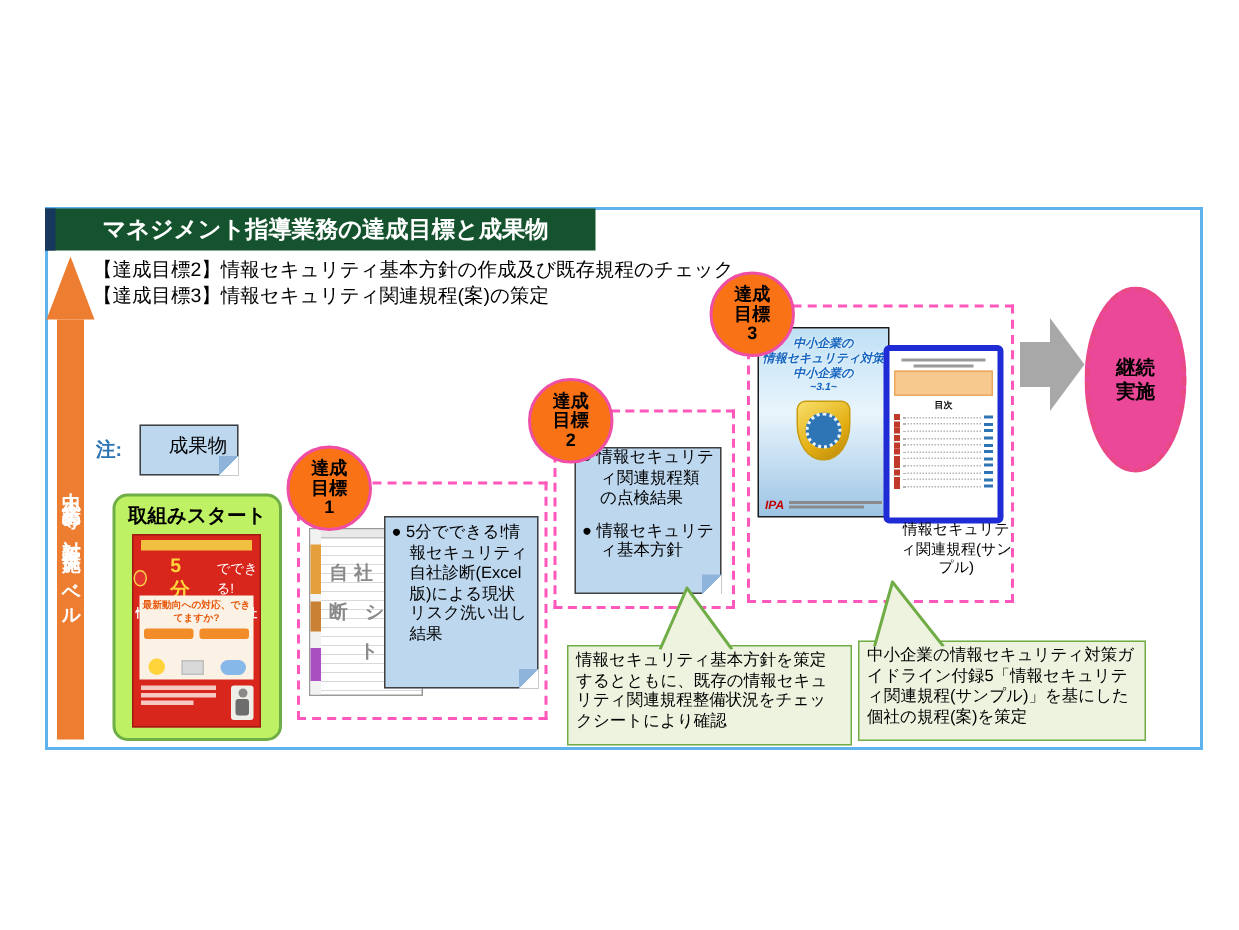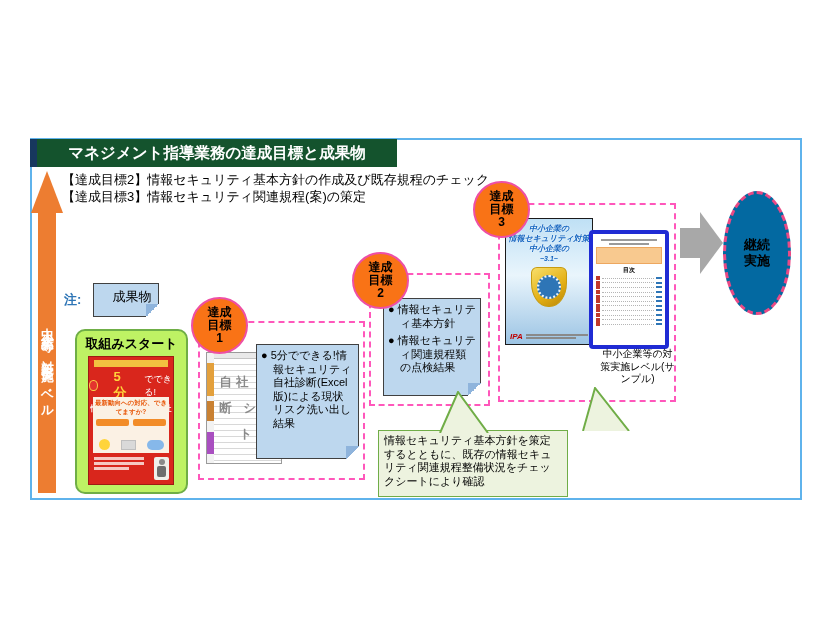--- a/index.html
+++ b/index.html
@@ -123,21 +123,21 @@
   .toc-row::before{content:"";width:4px;height:4px;background:#C0392B;flex:0 0 auto;}
   .toc-row i{flex:1;border-bottom:1px dotted #b5b5b5;height:0;}
   .toc-row::after{content:"";width:6px;height:2px;background:#2E75B6;flex:0 0 auto;}
 
   .sample-caption{left:600px;top:348px;width:75px;font-size:10px;line-height:12.5px;text-align:center;}
 
   
   .flow-shaft{left:680px;top:228px;width:21px;height:30px;background:#A8A8A8;}
   .flow-head{left:700px;top:212px;width:0;height:0;border-top:31px solid transparent;border-bottom:31px solid transparent;
              border-left:23px solid #A8A8A8;}
-  .outcome{left:723px;top:191px;width:62px;height:118px;border-radius:50%;background:#0369a1;border:3px dashed #E94985;
+  .outcome{left:723px;top:191px;width:62px;height:118px;border-radius:50%;background:#ec4899;border:3px dashed #E94985;
            display:flex;flex-direction:column;align-items:center;justify-content:center;}
   .outcome span{font-size:13px;font-weight:bold;line-height:16px;}
 </style>
 </head>
 <body>
 
 <div class="canvas">
 
 
   <div class="abs main-frame"></div>
@@ -210,22 +210,22 @@
     <i class="fold"></i>
   </div>
 
   <div class="abs badge badge2">
     <span>達成</span>
     <span>目標</span>
     <span>2</span>
   </div>
   <div class="abs pinkbox box2"></div>
   <div class="abs note note2">
+    <div class="note-text hang" style="padding-top:0;">● 情報セキュリティ関連規程類の点検結果</div>
     <div class="note-text hang">● 情報セキュリティ基本方針</div>
-    <div class="note-text hang" style="padding-top:0;">● 情報セキュリティ関連規程類の点検結果</div>
     <i class="fold"></i>
   </div>
   <div class="abs callout callout2">情報セキュリティ基本方針を策定するとともに、既存の情報セキュリティ関連規程整備状況をチェックシートにより確認</div>
   <svg class="ptr" style="left:430px;top:391px;" width="60" height="42">
     <path d="M10,42 L28,1 L58,42 Z" fill="#EDF3DF" stroke="none"></path>
     <path d="M10,42 L28,1 L58,42" fill="none" stroke="#70AD47" stroke-width="2"></path>
   </svg>
 
   <div class="abs badge badge3">
     <span>達成</span>
@@ -286,22 +286,23 @@
         <i></i>
       </div>
     <div class="toc-row">
         <i></i>
       </div>
     <div class="toc-row">
         <i></i>
       </div>
   </div>
 
-  <div class="abs sample-caption">中小企業等の対策実施レベル(サンプル)</div>
-
+  <div class="abs sample-caption">情報セキュリティ関連規程(サンプル)</div>
+
+  <div class="abs callout callout3">中小企業の情報セキュリティ対策ガイドライン付録5「情報セキュリティ関連規程(サンプル)」を基にした個社の規程(案)を策定</div>
   <svg class="ptr" style="left:577px;top:387px;" width="55" height="44">
     <path d="M6,44 L18,1 L52,44 Z" fill="#EDF3DF" stroke="none"></path>
     <path d="M6,44 L18,1 L52,44" fill="none" stroke="#70AD47" stroke-width="2"></path>
   </svg>
 
   <div class="abs flow-shaft"></div>
   <div class="abs flow-head"></div>
   <div class="abs outcome">
     <span>継続</span>
     <span>実施</span>

